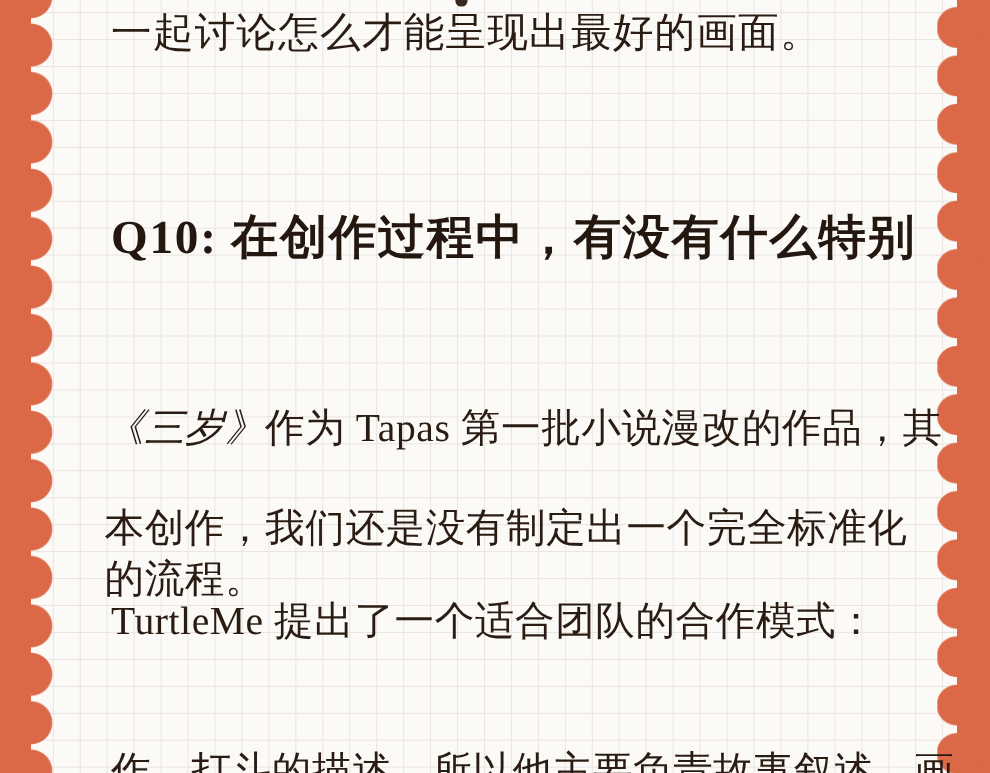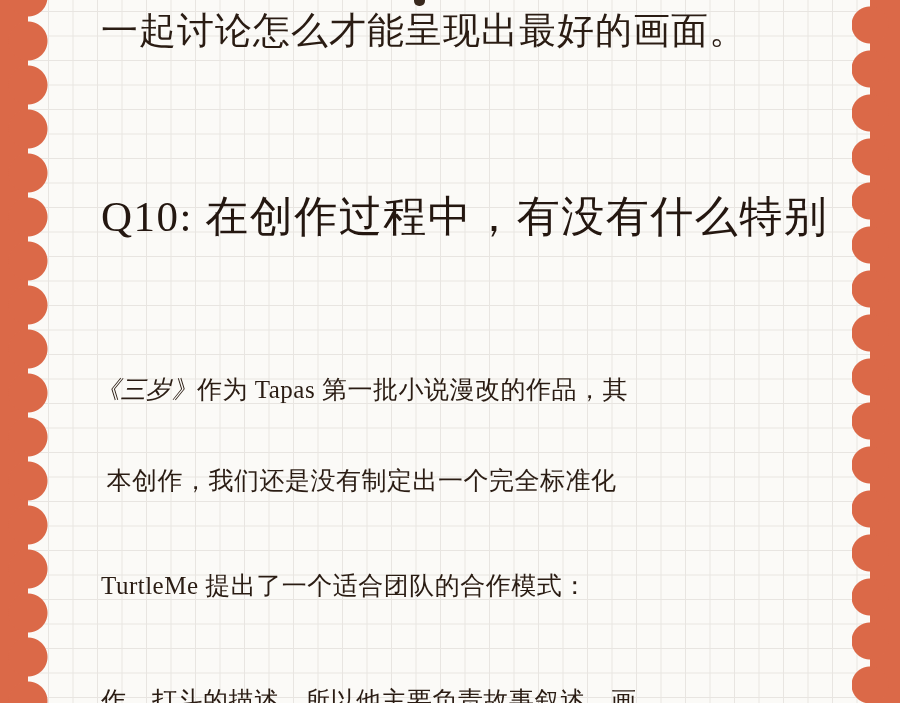--- a/index.html
+++ b/index.html
@@ -3,21 +3,21 @@
 <meta charset="utf-8">
 <style>
   :root{
     --orange:#db6948;
     --ink:#2a1c13;
     --ink-heavy:#241710;
     --pink:#dc5b67;
     --bg:#fbfaf7;
     --grid:#e8e5e1;
   }
-  *{margin:0;padding:0;box-sizing:border-box;text-align:center;}
+  *{margin:0;padding:0;box-sizing:border-box;}
   html,body{width:900px;height:703px;}
   body{font-family:"Liberation Serif","DejaVu Serif",serif;}
 
   .page{
     position:relative;
     width:900px;height:703px;
     overflow:hidden;
     background-color:var(--bg);
     background-image:
       linear-gradient(to right, var(--grid) 1px, transparent 1px),
@@ -54,53 +54,53 @@
   }
 
   .intro{
     position:absolute;left:101px;top:10px;
     font-size:37px;line-height:42px;color:var(--ink);
     letter-spacing:1px;white-space:nowrap;
   }
 
   .question{
     position:absolute;left:101px;top:188px;
-    font-size:43px;line-height:57px;font-weight:400;
+    font-size:43px;line-height:57px;font-weight:700;
     color:var(--ink-heavy);letter-spacing:1.5px;white-space:nowrap;
   }
 
   .speaker{
     position:absolute;left:101px;top:315px;
     font-size:37px;line-height:40px;font-weight:bold;
     color:var(--pink);letter-spacing:.5px;
   }
 
   .bodytext{
     position:absolute;color:var(--ink);
-    font-size:25px;letter-spacing:.5px;white-space:nowrap;
+    font-size:36px;letter-spacing:.5px;white-space:nowrap;
   }
   .para1{left:95px;top:367px;line-height:45.5px;}
   .title-italic{font-style:italic;}
-  .collab{left:101px;top:566px;line-height:40px;}
+  .collab{left:101px;top:544px;line-height:40px;}
   .para3{left:101px;top:626px;line-height:50px;}
 </style>
 </head>
 <body>
 
 <div class="page">
 
   <div class="edge edge-left"></div>
   <div class="edge edge-right"></div>
 
   <div class="remnant"></div>
 
   <p class="intro">一起讨论怎么才能呈现出最好的画面。</p>
 
   <h2 class="question"><span>Q10: 在创作过程中，有没有什么特别</span><br></h2>
 
 
-  <p class="bodytext para1"><span class="title-italic">《三岁》</span><span>作为 Tapas 第一批小说漫改的作品，其</span><br><br><span>本创作，我们还是没有制定出一个完全标准化</span><br></p>
+  <p class="bodytext para1"><span class="title-italic">《三岁》</span><span>作为 Tapas 第一批小说漫改的作品，其</span><br><br><span>本创作，我们还是没有制定出一个完全标准化</span><br><span>的流程。</span></p>
 
   <p class="bodytext collab">TurtleMe 提出了一个适合团队的合作模式：</p>
 
   <p class="bodytext para3"><br><span>作，打斗的描述，所以他主要负责故事叙述，画</span></p>
 
 </div>
 
 </body></html>

